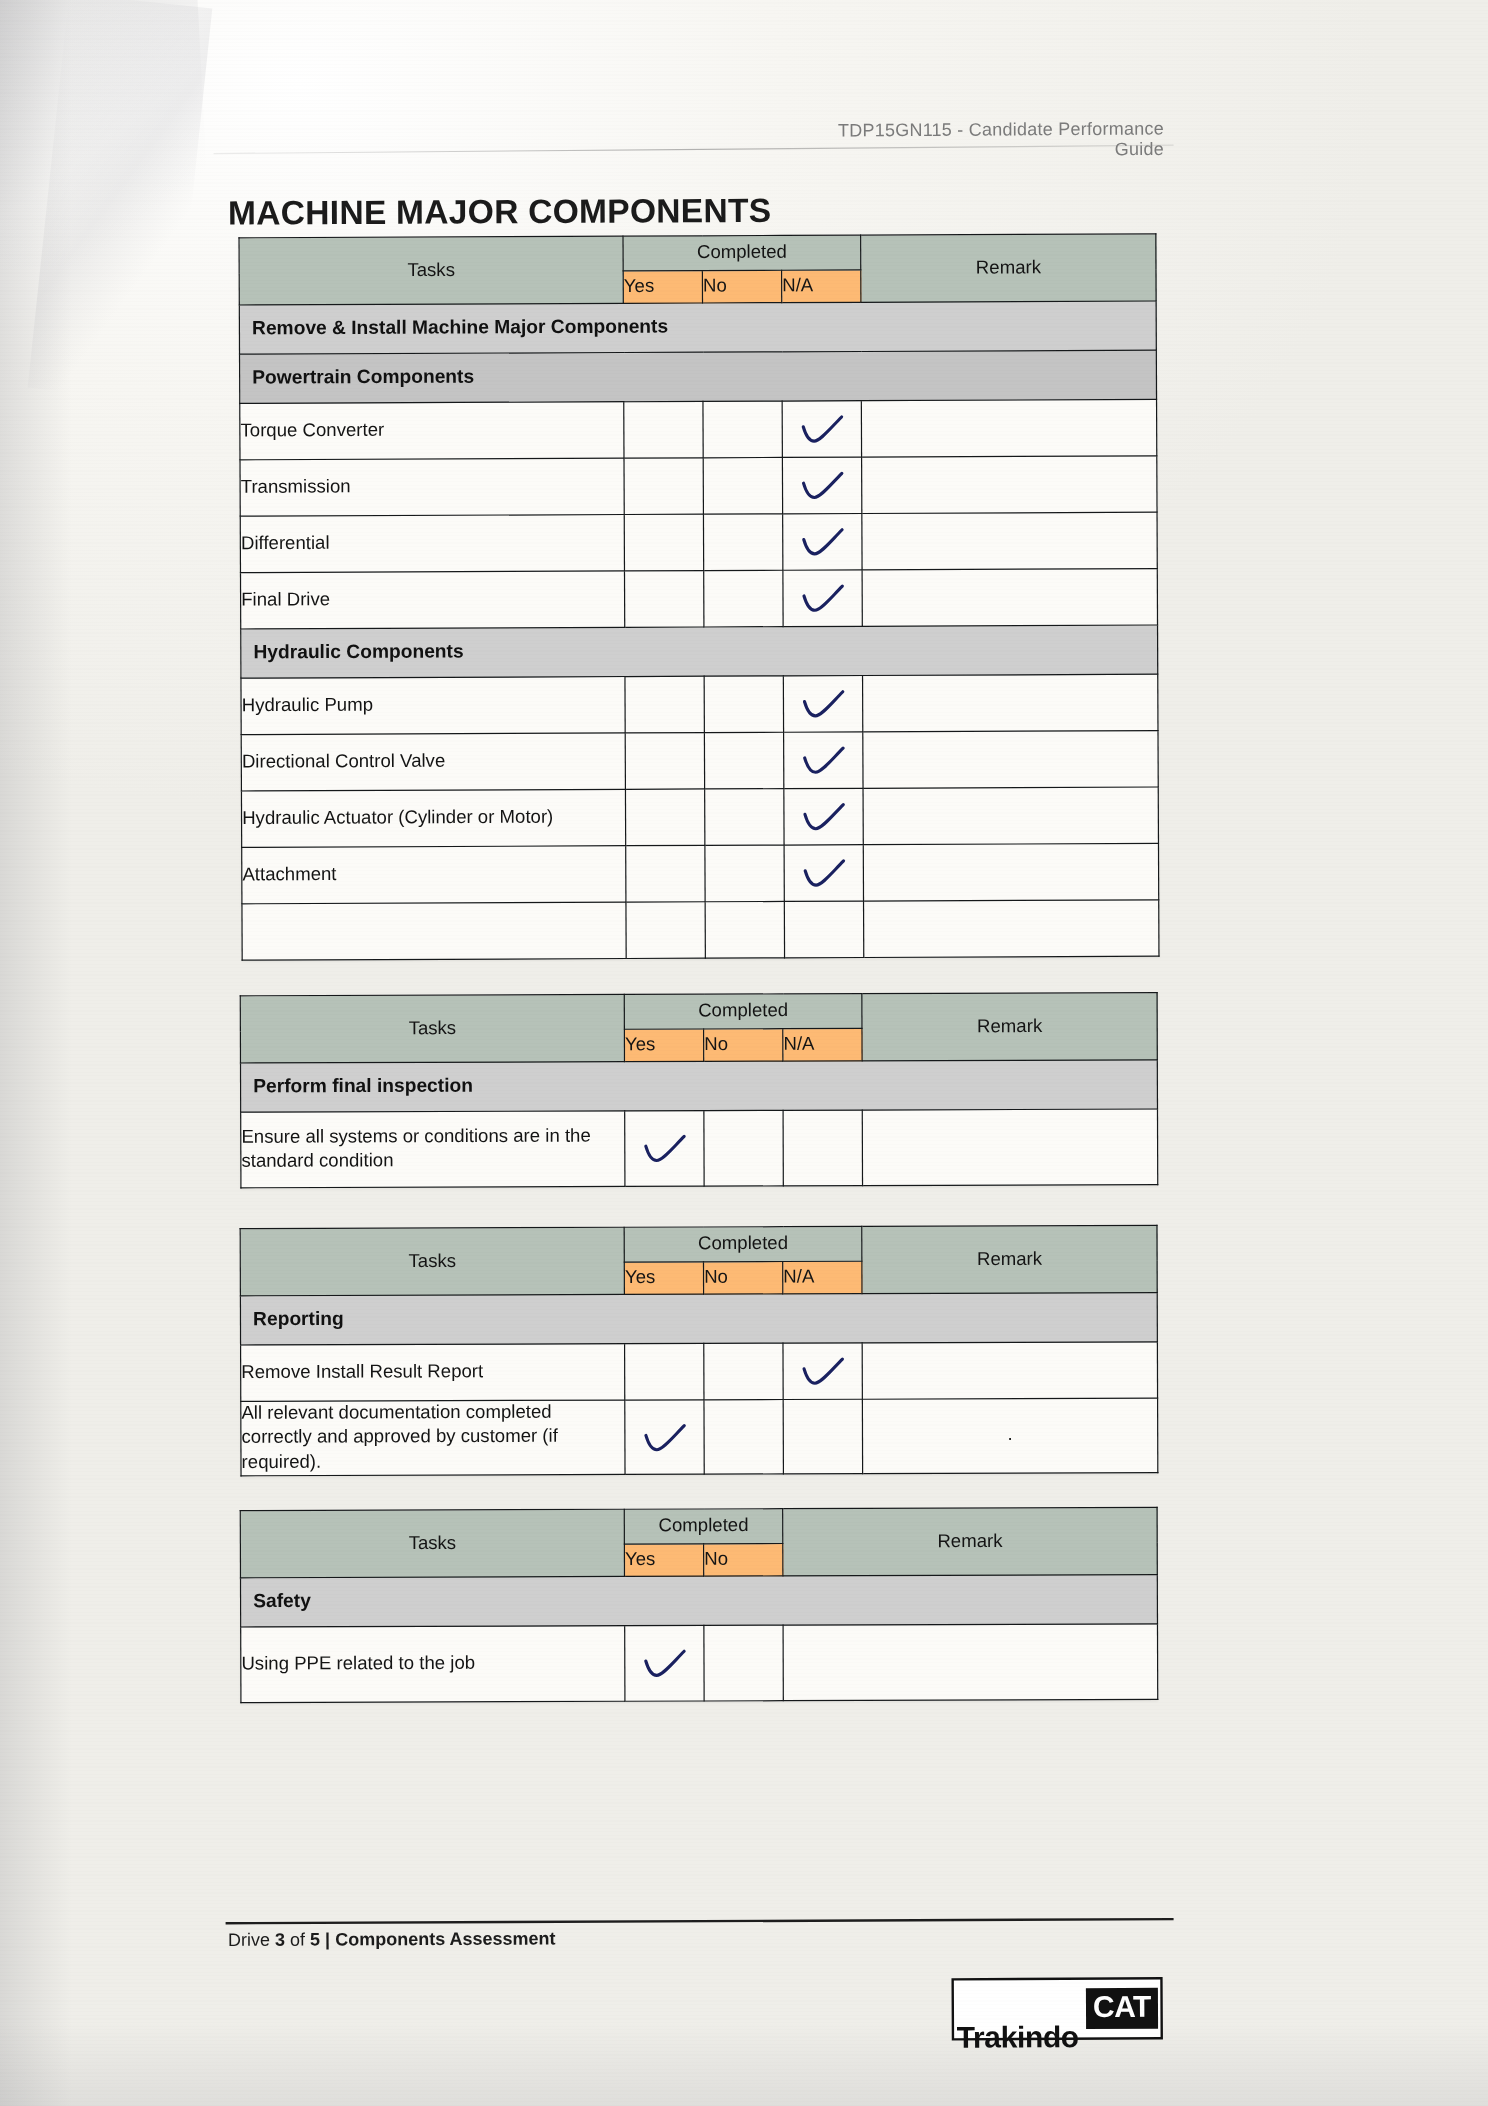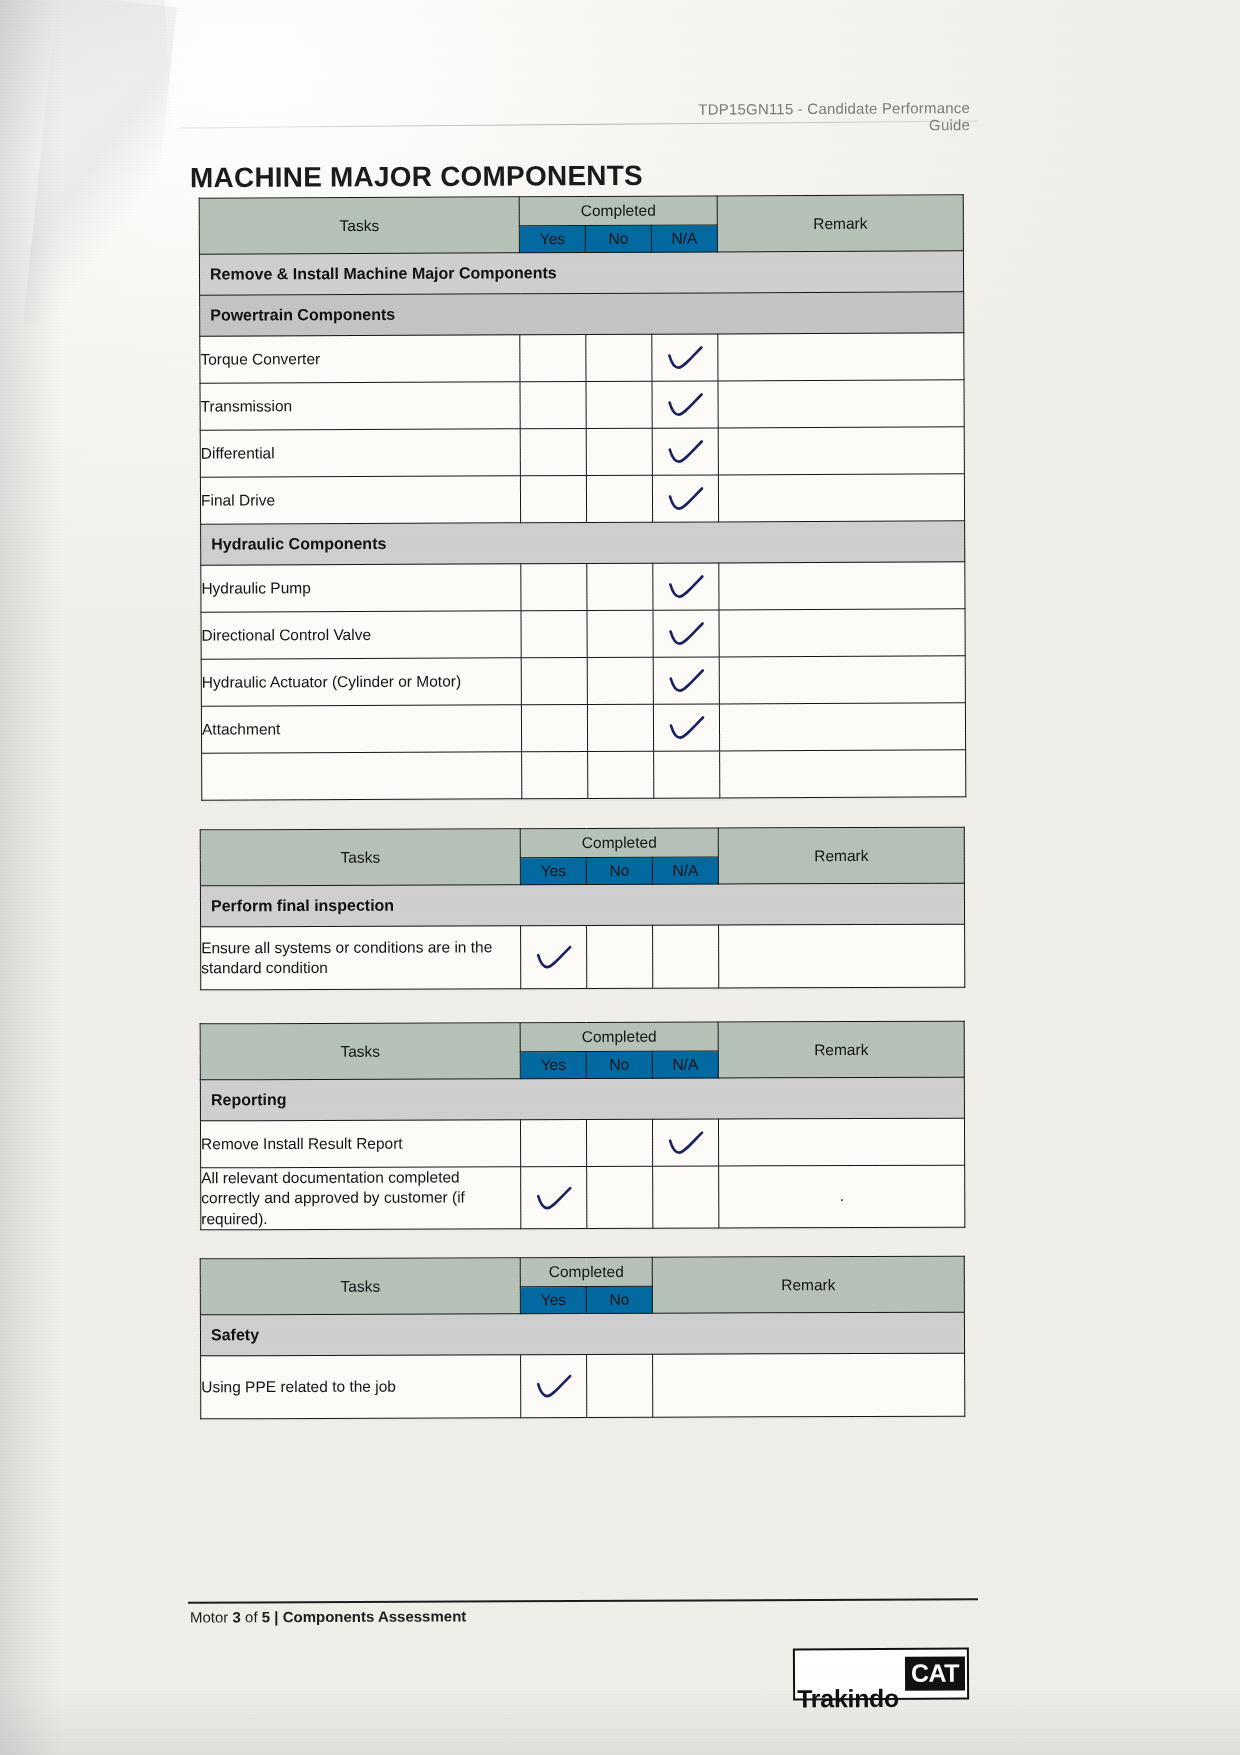--- a/index.html
+++ b/index.html
@@ -80,22 +80,22 @@
     vertical-align:middle;
   }
   .th-head{
     background:#b6c2b8;
     text-align:center;
     font-weight:700;
     font-size:17px;
     color:#1a1a1a;
   }
   .th-sub{
-    background:#0369a1;
-    text-align:center;
+    background:#fdba74;
+    text-align:left;
     font-weight:700;
     font-size:15.5px;
     color:#1a1a1a;
     height:26px;
   }
   .sec-row td{
     background:#cfcfcf;
     font-weight:700;
     font-size:16px;
     padding:5px 10px;
@@ -396,21 +396,21 @@
                 </svg></span></td>
             <td class="chk"></td>
             <td class="task-cell" style="text-align: center;"></td>
           </tr>
         </tbody>
       </table>
     </div>
 
   <div class="foot-rule"></div>
   <div class="foot-text">
-    <span>Motor </span><b>3</b><span> of </span><b>5</b><b> | </b><b>Components Assessment</b>
+    <span>Drive </span><b>3</b><span> of </span><b>5</b><b> | </b><b>Components Assessment</b>
   </div>
 
   <div class="logo-box">
     <span class="logo-word">Trakindo</span>
     <span class="logo-cat">CAT</span>
   </div>
 
   <div class="grain"></div>
 </div>
 

